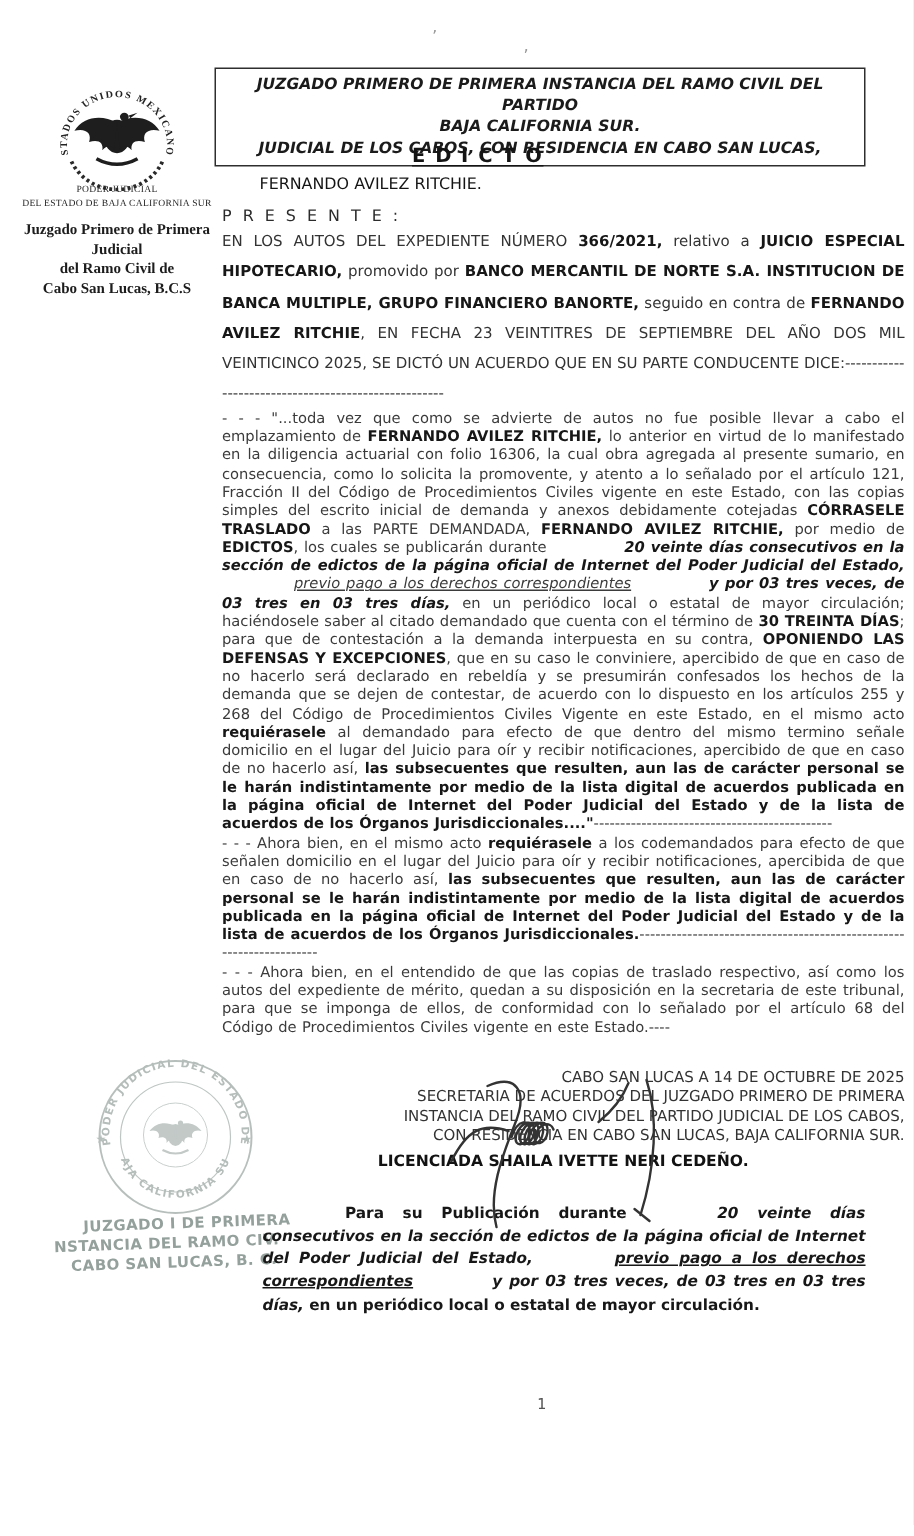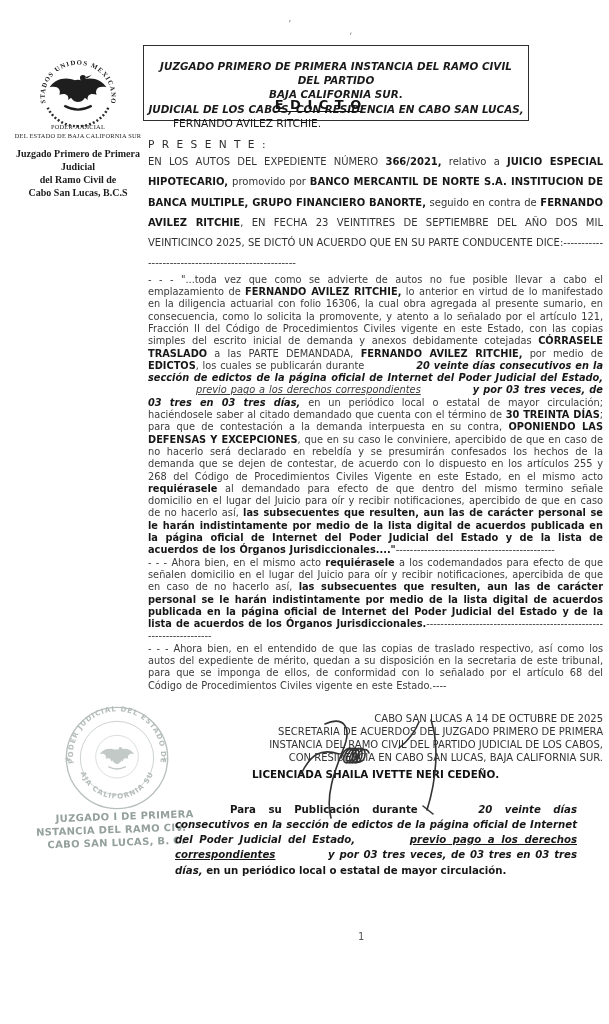--- a/index.html
+++ b/index.html
@@ -15,22 +15,22 @@
   .a1{left:288px;top:18px;}
   .a2{left:349px;top:24px;}
   
   .emblem{position:absolute;left:32px;top:50px;width:92px;height:80px;}
   .pj-caption{position:absolute;left:2px;top:123px;width:152px;text-align:center;
     font-family:"Liberation Serif","DejaVu Serif",serif;color:#262626;}
   .pj-caption div{font-size:6.4px;line-height:8.5px;letter-spacing:.2px;}
   .court-name{position:absolute;left:8px;top:147px;width:140px;text-align:center;
     font-family:"Liberation Serif","DejaVu Serif",serif;font-size:10px;line-height:13px;color:#1c1c1c;font-weight:bold;}
   
-  .header-box{position:absolute;left:143px;top:45px;width:386px;box-sizing:border-box;
-    border:1.5px solid #2e2e2e;padding:13px 4px 4px;text-align:center;
+  .header-box{position:absolute;left:143px;top:45px;width:434px;box-sizing:border-box;
+    border:1.5px solid #2e2e2e;padding:3px 4px 4px;text-align:center;
     font-weight:700;font-style:italic;font-size:10.4px;line-height:14.2px;color:#1b1b1b;}
   .edicto-title{position:absolute;left:143px;top:97px;width:351px;text-align:center;
     font-weight:700;font-size:13px;letter-spacing:1px;color:#141414;
     text-decoration:underline;text-underline-offset:2px;}
   .addressee-name{position:absolute;left:148px;top:117px;font-weight:400;font-size:10.6px;color:#141414;margin-left:25px;}
   .salutation{position:absolute;left:148px;top:138px;font-size:10.6px;letter-spacing:2px;color:#2b2b2b;text-align:center;}
   
   .main-col{position:absolute;left:148px;top:152px;width:455px;z-index:1;}
   .intro{font-size:10px;line-height:20.3px;text-align:justify;margin:0;color:#333;}
   .dense{font-size:9.8px;line-height:12.3px;text-align:justify;margin:0;color:#3b3b3b;word-spacing:.4px;}

